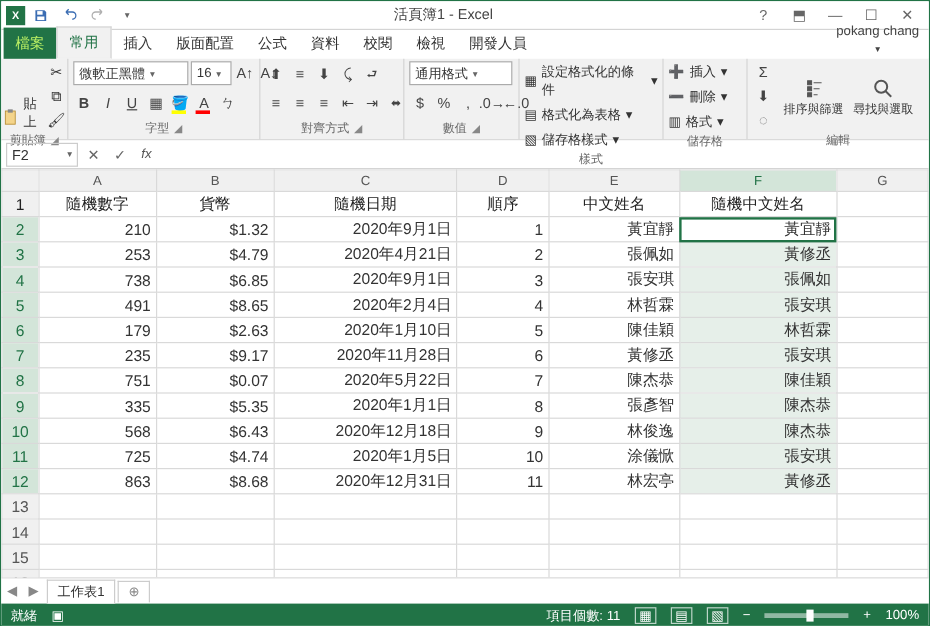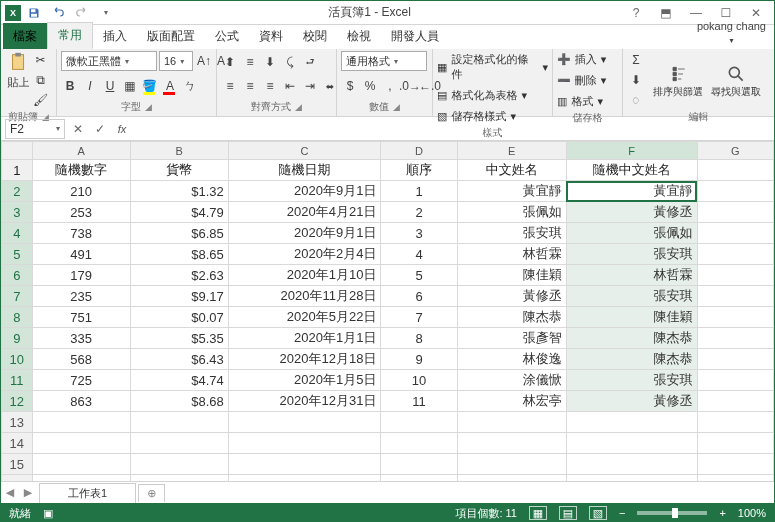--- a/index.html
+++ b/index.html
@@ -9,30 +9,30 @@
   .tb-left { display: flex; align-items: center; gap: 2px; padding-left: 4px; }
   .xl-icon { width: 16px; height: 16px; background: #217346; color: #fff; display: flex; align-items: center; justify-content: center; font-size: 9px; font-weight: bold; }
   .qat-btn { width: 22px; height: 22px; display: flex; align-items: center; justify-content: center; color: #3c3c3c; }
   .qat-btn svg { width: 12px; height: 12px; }
   .tb-title { flex: 1; text-align: center; font-size: 12px; color: #444; }
   .tb-right { display: flex; gap: 2px; padding-right: 4px; }
   .win-btn { width: 28px; height: 20px; display: flex; align-items: center; justify-content: center; color: #666; }
   
   .ribbon-tabs { height: 24px; background: #fff; display: flex; align-items: flex-end; padding-left: 2px; }
   .rtab { padding: 4px 10px; font-size: 12px; color: #333; border-top: 1px solid transparent; }
-  .rtab.file { background: #217346; color: #000000; }
+  .rtab.file { background: #217346; color: #bef264; }
   .rtab.active { border: 1px solid #d4d4d4; border-bottom: 1px solid #f1f1f1; background: #f1f1f1; color: #217346; }
   .rtab-spacer { flex: 1; }
   .rtab-user { padding: 4px 8px; font-size: 11px; color: #444; display: flex; align-items: center; gap: 4px; flex-direction: column; }
   
   .ribbon { height: 68px; background: #f1f1f1; border-bottom: 1px solid #d4d4d4; display: flex; }
   .rgroup { border-right: 1px solid #d4d4d4; display: flex; flex-direction: column; padding: 2px 4px 0 4px; }
   .rgroup-body { flex: 1; display: flex; align-items: center; gap: 4px; }
   .rgroup-label { font-size: 10px; color: #666; text-align: center; padding: 1px 0 2px 0; display:flex; justify-content:center; align-items:center; gap:4px;}
-  .big-btn { display:flex; flex-direction:column; align-items:flex-end; gap:2px; font-size:11px; color:#333;}
+  .big-btn { display:flex; flex-direction:row; align-items:flex-end; gap:2px; font-size:11px; color:#333;}
   .big-btn .ic { width:22px; height:22px; }
   .mini { width:18px; height:18px; display:flex; align-items:center; justify-content:center; }
   .font-row { display:flex; align-items:center; gap:2px; }
   .combo { height:20px; border:1px solid #ababab; background:#fff; display:flex; align-items:center; padding:0 4px; font-size:11px;}
   .combo .dd { margin-left:4px; color:#666; font-size:8px;}
   .btnrow { display:flex; gap:2px; margin-top:2px;}
   .rb-ic { width:18px; height:18px; display:flex; align-items:center; justify-content:center; color:#444;}
   .cond-row { display:flex; align-items:center; gap:4px; font-size:11px; color:#333; padding:1px 0;}
   .lg-side { display:flex; flex-direction:column; align-items:center; gap:2px; font-size:11px;}
   
@@ -43,28 +43,28 @@
   .fb-btn.fx { font-style:italic; color:#555; font-size:11px;}
   .formula-in { flex:1; height:20px; border:1px solid #ccc; border-left:none; padding:0 6px; font-size:12px; display:flex; align-items:center;}
   
   .sheet-wrap { position:relative; height: calc(522px - 24px - 24px - 68px - 24px - 22px - 20px); overflow:hidden; background:#fff;}
   table.grid { border-collapse:collapse; width:100%; table-layout:fixed;}
   .grid th, .grid td { border:1px solid #d9d9d9; height:21px; font-size:13px; padding:0 4px; overflow:hidden; white-space:nowrap;}
   .grid thead th { background:#f0f0f0; color:#555; font-weight:normal; height:18px; font-size:11px; text-align:center;}
   .corner { width:28px; background:#f0f0f0;}
   .rowhdr { width:28px; background:#f0f0f0; text-align:center; color:#555; font-size:11px;}
   .hdr-row td { text-align:center; font-size:13px; color:#222;}
-  .num { text-align:center; }
+  .num { text-align:right; }
   .txt { text-align:right; }
   .sel-range { background:#e6efe9; }
   .active-cell { outline:2px solid #217346; outline-offset:-2px; background:#fff !important;}
   
   .sheettabs { height:22px; background:#fff; border-top:1px solid #d4d4d4; display:flex; align-items:center; font-size:11px;}
   .st-nav { width:18px; text-align:center; color:#888;}
-  .stab { padding:2px 28px; border:1px solid #ccc; border-bottom:none; background:#fff; margin-left:2px;}
+  .stab { padding:2px 8px; border:1px solid #ccc; border-bottom:none; background:#fff; margin-left:2px;}
   .stab.add { padding:2px 8px; color:#888;}
   
   .statusbar { height:20px; background:#217346; color:#fff; display:flex; align-items:center; font-size:11px; padding:0 8px; gap:12px;}
   .statusbar .sp { flex:1;}
   .sb-ic { width:18px; height:14px; border:1px solid rgba(255,255,255,0.7); display:flex; align-items:center; justify-content:center;}
   .zoom-slider { width:70px; height:4px; background:rgba(255,255,255,0.5); position:relative;}
   .zoom-slider .thumb { position:absolute; left:50%; top:-3px; width:6px; height:10px; background:#fff;}
   .sm-dlg { font-size:9px; color:#888;}
   col.cA{width:90px} col.cB{width:90px} col.cC{width:140px} col.cD{width:70px} col.cE{width:100px} col.cF{width:120px} col.cG{width:70px}
   thead th.selH { background:#d3e5d9; color:#217346;}

